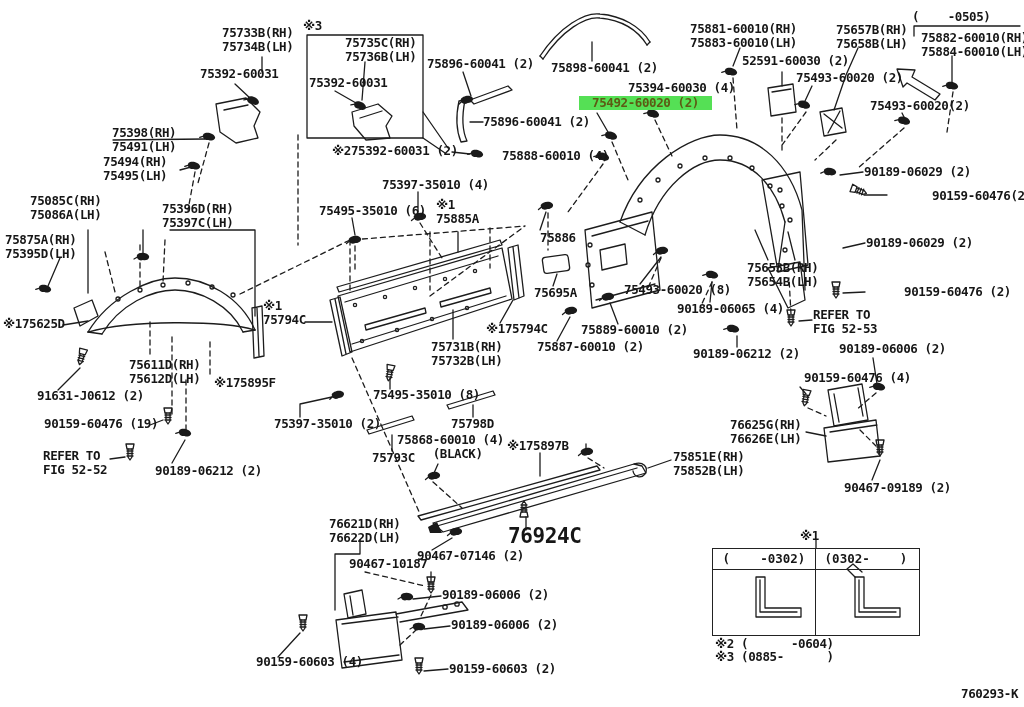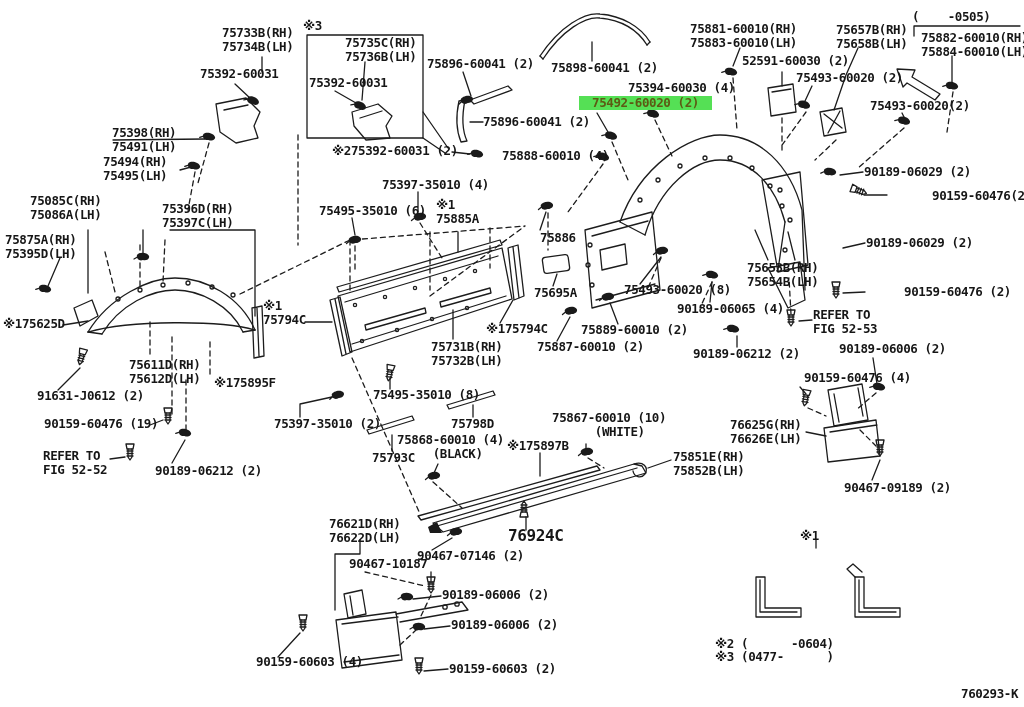--- a/index.html
+++ b/index.html
@@ -2,21 +2,21 @@
 <html><head>
 <meta charset="utf-8">
 <style>
   html,body{margin:0;padding:0;background:#fff;}
   #stage{position:relative;width:1024px;height:707px;background:#fff;overflow:hidden;
          font-family:"DejaVu Sans Mono","DejaVu Sans",monospace;}
   #art{position:absolute;left:0;top:0;}
   #labels{position:absolute;left:0;top:0;width:100%;height:100%;}
   .lbl{position:absolute;font-weight:bold;font-size:12.5px;line-height:13.5px;
        color:#161616;white-space:pre;letter-spacing:-0.4px;}
-  .lg{font-size:16px;line-height:16px;}
+  .lg{font-size:21px;line-height:16px;}
   .hl{padding:0 13px;color:#5d5a14;}
   #spec-table{position:absolute;left:712px;top:548px;width:206px;height:86px;border:1.6px solid #222;}
   #spec-div{position:absolute;left:102px;top:0;width:0;height:100%;border-left:1.6px solid #222;}
   #spec-hdr{position:absolute;left:0;top:20px;width:100%;height:0;border-top:1.6px solid #222;}
   .spec-cell{position:absolute;top:2px;width:102px;text-align:center;font-weight:bold;
              font-size:12.5px;color:#161616;white-space:pre;}
 </style>
 </head>
 <body>
 
@@ -342,22 +342,20 @@
       <div class="lbl" style="left: 813px; top: 308px;">REFER TO
 FIG 52-53</div>
       <div class="lbl" style="left: 839px; top: 342px;">90189-06006 (2)</div>
       <div class="lbl" style="left: 214px; top: 376px;">※175895F</div>
       <div class="lbl" style="left: 373px; top: 388px;">75495-35010 (8)</div>
       <div class="lbl" style="left: 274px; top: 417px;">75397-35010 (2)</div>
       <div class="lbl" style="left: 451px; top: 417px;">75798D</div>
       <div class="lbl" style="left: 397px; top: 433px;">75868-60010 (4)
      (BLACK)</div>
       <div class="lbl" style="left: 372px; top: 451px;">75793C</div>
-      <div class="lbl" style="left: 552px; top: 411px;">75867-60010 (10)
-      (WHITE)</div>
       <div class="lbl" style="left: 507px; top: 439px;">※175897B</div>
       <div class="lbl" style="left: 673px; top: 450px;">75851E(RH)
 75852B(LH)</div>
       <div class="lbl" style="left: 730px; top: 418px;">76625G(RH)
 76626E(LH)</div>
       <div class="lbl" style="left: 844px; top: 481px;">90467-09189 (2)</div>
       <div class="lbl" style="left: 329px; top: 517px;">76621D(RH)
 76622D(LH)</div>
       <div class="lbl" style="left: 417px; top: 549px;">90467-07146 (2)</div>
       <div class="lbl lg" style="left: 508px; top: 528px;">76924C</div>
@@ -368,18 +366,24 @@
       <div class="lbl" style="left: 449px; top: 662px;">90159-60603 (2)</div>
       <div class="lbl" style="left: 44px; top: 417px;">90159-60476 (19)</div>
       <div class="lbl" style="left: 43px; top: 449px;">REFER TO
 FIG 52-52</div>
       <div class="lbl" style="left: 155px; top: 464px;">90189-06212 (2)</div>
       <div class="lbl" style="left: 37px; top: 389px;">91631-J0612 (2)</div>
       <div class="lbl" style="left: 129px; top: 358px;">75611D(RH)
 75612D(LH)</div>
     </div>
 
+<div id="spec-table">
+  <div id="spec-div"></div>
+  <div id="spec-hdr"></div>
+  <div class="spec-cell" style="left:0;">(    -0302)</div>
+  <div class="spec-cell" style="left:102px;">(0302-    )</div>
+</div>
 <div class="lbl" style="left:800px;top:529px;">※1</div>
 <div class="lbl" style="left:715px;top:637px;">※2 (      -0604)</div>
-<div class="lbl" style="left:715px;top:650px;">※3 (0477-      )</div>
+<div class="lbl" style="left:715px;top:650px;">※3 (0885-      )</div>
 <div class="lbl" style="left:961px;top:687px;">760293-K</div>
 
 </div>
 
 </body></html>

